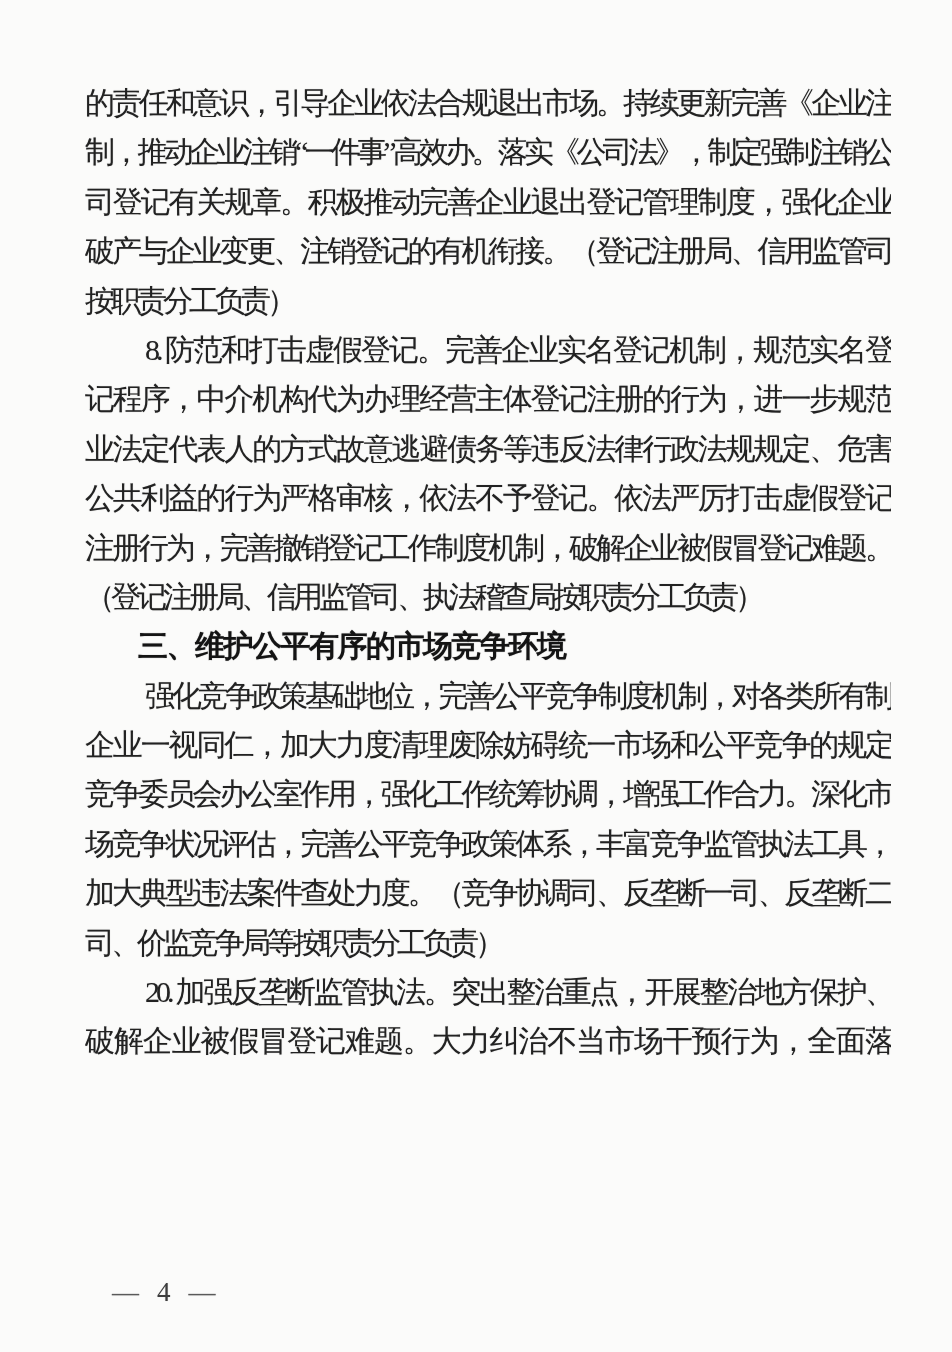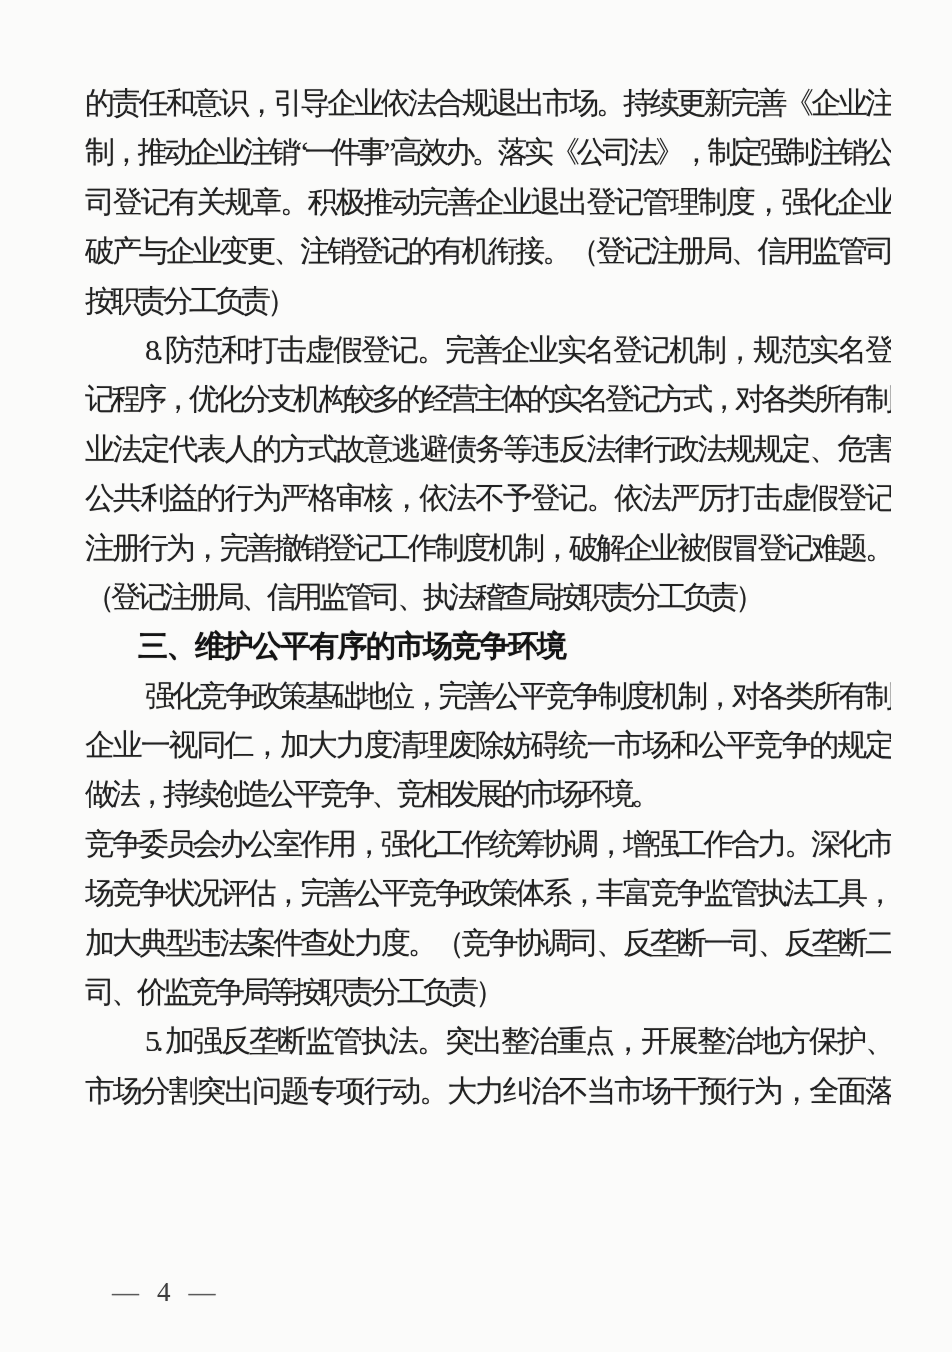--- a/index.html
+++ b/index.html
@@ -63,35 +63,34 @@
 <body>
 
 <div class="page">
   <div class="text-block">
     <div class="line j">的责任和意识，引导企业依法合规退出市场。持续更新完善《企业注</div>
     <div class="line j">制，推动企业注销“一件事”高效办。落实《公司法》，制定强制注销公</div>
     <div class="line j">司登记有关规章。积极推动完善企业退出登记管理制度，强化企业</div>
     <div class="line j">破产与企业变更、注销登记的有机衔接。（登记注册局、信用监管司</div>
     <div class="line last">按职责分工负责）</div>
     <div class="line j indent">8. 防范和打击虚假登记。完善企业实名登记机制，规范实名登</div>
-    <div class="line j">记程序，优化分支机构较多的经营主体的实名登记方式，对各类所有制</div>
+    <div class="line j">记程序，中介机构代为办理经营主体登记注册的行为，进一步规范</div>
     <div class="line j">业法定代表人的方式故意逃避债务等违反法律行政法规规定、危害</div>
     <div class="line j">公共利益的行为严格审核，依法不予登记。依法严厉打击虚假登记</div>
     <div class="line j">注册行为，完善撤销登记工作制度机制，破解企业被假冒登记难题。</div>
     <div class="line last">（登记注册局、信用监管司、执法稽查局按职责分工负责）</div>
     <div class="line heading">三、维护公平有序的市场竞争环境</div>
     <div class="line j indent">强化竞争政策基础地位，完善公平竞争制度机制，对各类所有制</div>
     <div class="line j">企业一视同仁，加大力度清理废除妨碍统一市场和公平竞争的规定</div>
-    <div class="line last">做法，持续创造公平竞争、竞相发展的市场环境。</div>
     <div class="line j">竞争委员会办公室作用，强化工作统筹协调，增强工作合力。深化市</div>
     <div class="line j">场竞争状况评估，完善公平竞争政策体系，丰富竞争监管执法工具，</div>
     <div class="line j">加大典型违法案件查处力度。（竞争协调司、反垄断一司、反垄断二</div>
     <div class="line last">司、价监竞争局等按职责分工负责）</div>
-    <div class="line j indent">5. 加强反垄断监管执法。突出整治重点，开展整治地方保护、</div>
-    <div class="line j">市场分割突出问题专项行动。大力纠治不当市场干预行为，全面落</div>
+    <div class="line j indent">20. 加强反垄断监管执法。突出整治重点，开展整治地方保护、</div>
+    <div class="line j">破解企业被假冒登记难题。大力纠治不当市场干预行为，全面落</div>
   </div>
 
   <div class="footer">
     <span class="dash">—</span>
     <span class="num">4</span>
     <span class="dash">—</span>
   </div>
 </div>
 
 </body></html>

